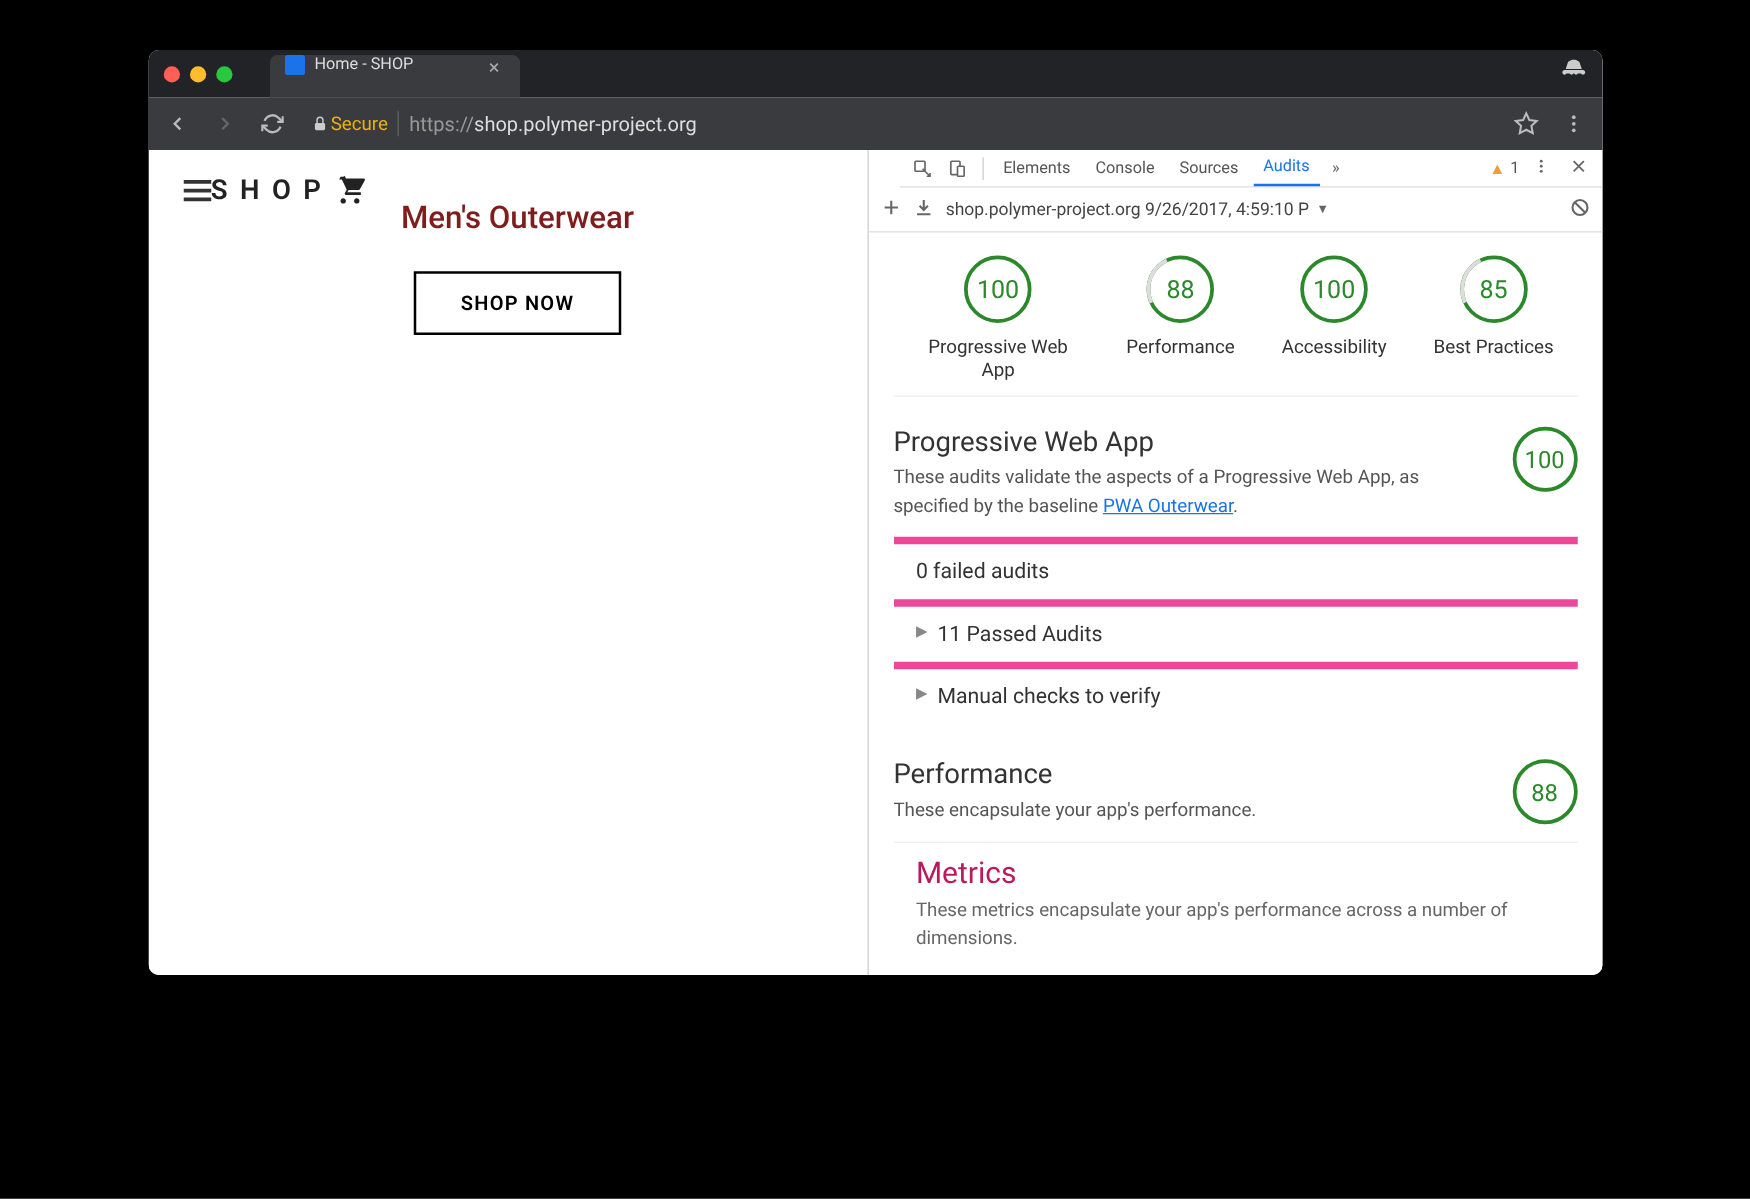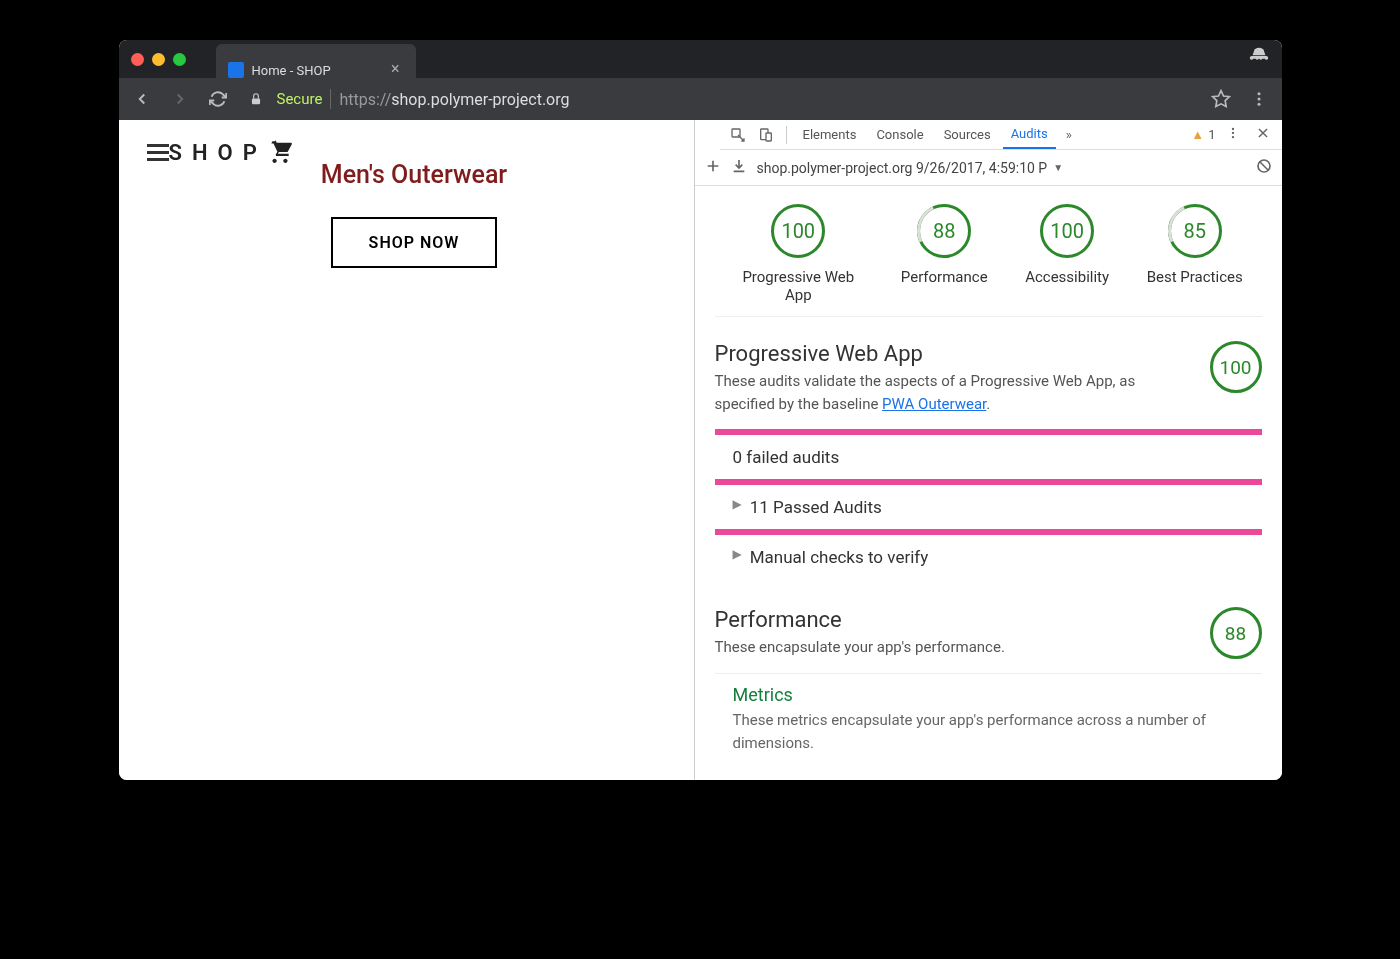--- a/index.html
+++ b/index.html
@@ -6,33 +6,33 @@
     body { background: #000; display: flex; justify-content: center; align-items: flex-start; padding: 40px 0; }
     .browser-window { width: 1163px; background: #fff; border-radius: 8px; overflow: hidden; box-shadow: 0 20px 60px rgba(0,0,0,0.5); }
     
     
     .title-bar { background: #222326; height: 38px; display: flex; align-items: center; padding: 0 12px; position: relative; }
     .traffic-lights { display: flex; gap: 8px; }
     .traffic-light { width: 13px; height: 13px; border-radius: 50%; }
     .tl-red { background: #ff5f57; }
     .tl-yellow { background: #ffbd2e; }
     .tl-green { background: #28c840; }
-    .tab { display: flex; align-items: flex-end; background: #3a3b3e; height: 34px; margin-left: 30px; margin-top: 4px; padding: 0 12px; border-radius: 6px 6px 0 0; gap: 8px; min-width: 200px; }
+    .tab { display: flex; align-items: flex-start; background: #3a3b3e; height: 34px; margin-left: 30px; margin-top: 4px; padding: 0 12px; border-radius: 6px 6px 0 0; gap: 8px; min-width: 200px; }
     .tab-icon { width: 16px; height: 16px; background: #1a73e8; border-radius: 2px; }
     .tab-title { color: #ddd; font-size: 13px; flex: 1; }
     .tab-close { color: #aaa; font-size: 16px; cursor: pointer; padding: 0 4px; }
     .incognito { margin-left: auto; }
     .incognito svg { width: 22px; height: 22px; }
     
     
     .addr-bar { background: #3a3b3e; height: 42px; display: flex; align-items: center; padding: 0 10px; gap: 12px; }
     .nav-btn { color: #bbb; display: flex; align-items: center; justify-content: center; width: 26px; height: 26px; cursor: pointer; }
     .nav-btn.disabled { color: #666; cursor: default; }
     .url-box { flex: 1; display: flex; align-items: center; background: transparent; height: 100%; gap: 8px; font-size: 16px; }
-    .secure-badge { display: flex; align-items: center; gap: 14px; color: #bef264; font-size: 15px; padding-left: 6px; }
+    .secure-badge { display: flex; align-items: center; gap: 2px; color: #eab308; font-size: 15px; padding-left: 6px; }
     .url-divider { width: 1px; height: 20px; background: #666; }
     .url-text { color: #ddd; }
     .url-prefix { color: #999; }
     .star-btn, .menu-btn { color: #bbb; display:flex; align-items:center; justify-content:center; width:26px; height:26px; cursor:pointer; }
     
     
     .content-row { display: flex; height: 660px; }
     
     
     .site-panel { width: 575px; background: #fff; display: flex; flex-direction: row; }
@@ -78,21 +78,21 @@
     .section-title { font-size: 22px; color: #333; margin-bottom: 4px; font-weight: 400; }
     .section-desc { font-size: 15px; color: #555; line-height: 1.5; }
     .section-desc a { color: #1a73e8; text-decoration: underline; }
     .section-score { width: 52px; height: 52px; border-radius: 50%; border: 3px solid #2b882b; display: flex; align-items: center; justify-content: center; font-size: 19px; color: #2b882b; flex-shrink: 0; }
     
     .audit-row { padding: 12px 0 12px 18px; border-top: 6px solid #ec4899; font-size: 17px; color: #333; display: flex; align-items: flex-start; gap: 8px; }
     .audit-row.indented { padding-left: 18px; }
     .expand-caret { color: #888; font-size: 12px; }
     
     .metrics-block { padding-left: 18px; padding-top:10px; border-top:1px solid #eee;}
-    .metrics-title { font-size: 18px; color: #15803d; margin-bottom: 4px; }
+    .metrics-title { font-size: 24px; color: #be185d; margin-bottom: 4px; }
     .metrics-desc { font-size: 15px; color: #666; line-height:1.5; }
   </style>
 </head>
 <body>
 
 <div class="browser-window">
 
   <div class="title-bar">
     <div class="traffic-lights">
       <div class="traffic-light tl-red"></div>

